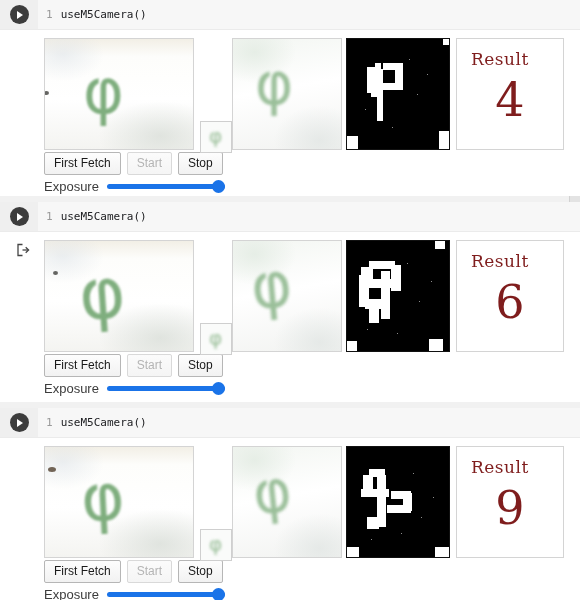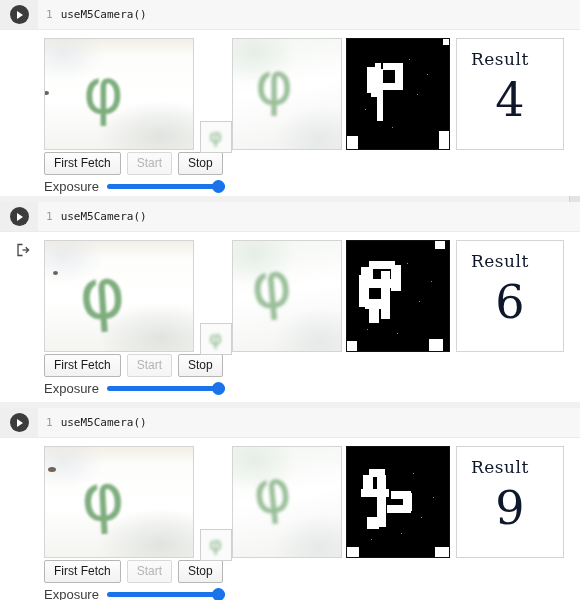--- a/index.html
+++ b/index.html
@@ -173,21 +173,21 @@
   .binimg { position: absolute; inset: 0; background: #000; }
   .binimg .px { position: absolute; background: #fff; }
   .binimg .noise { position: absolute; background: #fff; opacity: .55; width:1px; height:1px; }
 
   
   .result-inner {
     position: absolute;
     inset: 0;
     background: #fff;
     font-family: "DejaVu Serif", "Liberation Serif", serif;
-    color: #0f172a;
+    color: #7f1d1d;
   }
   .result-label {
     position: absolute;
     left: 14px; top: 10px;
     font-size: 17px;
     letter-spacing: .5px;
   }
   .result-value {
     position: absolute;
     left: 0; right: 0;

